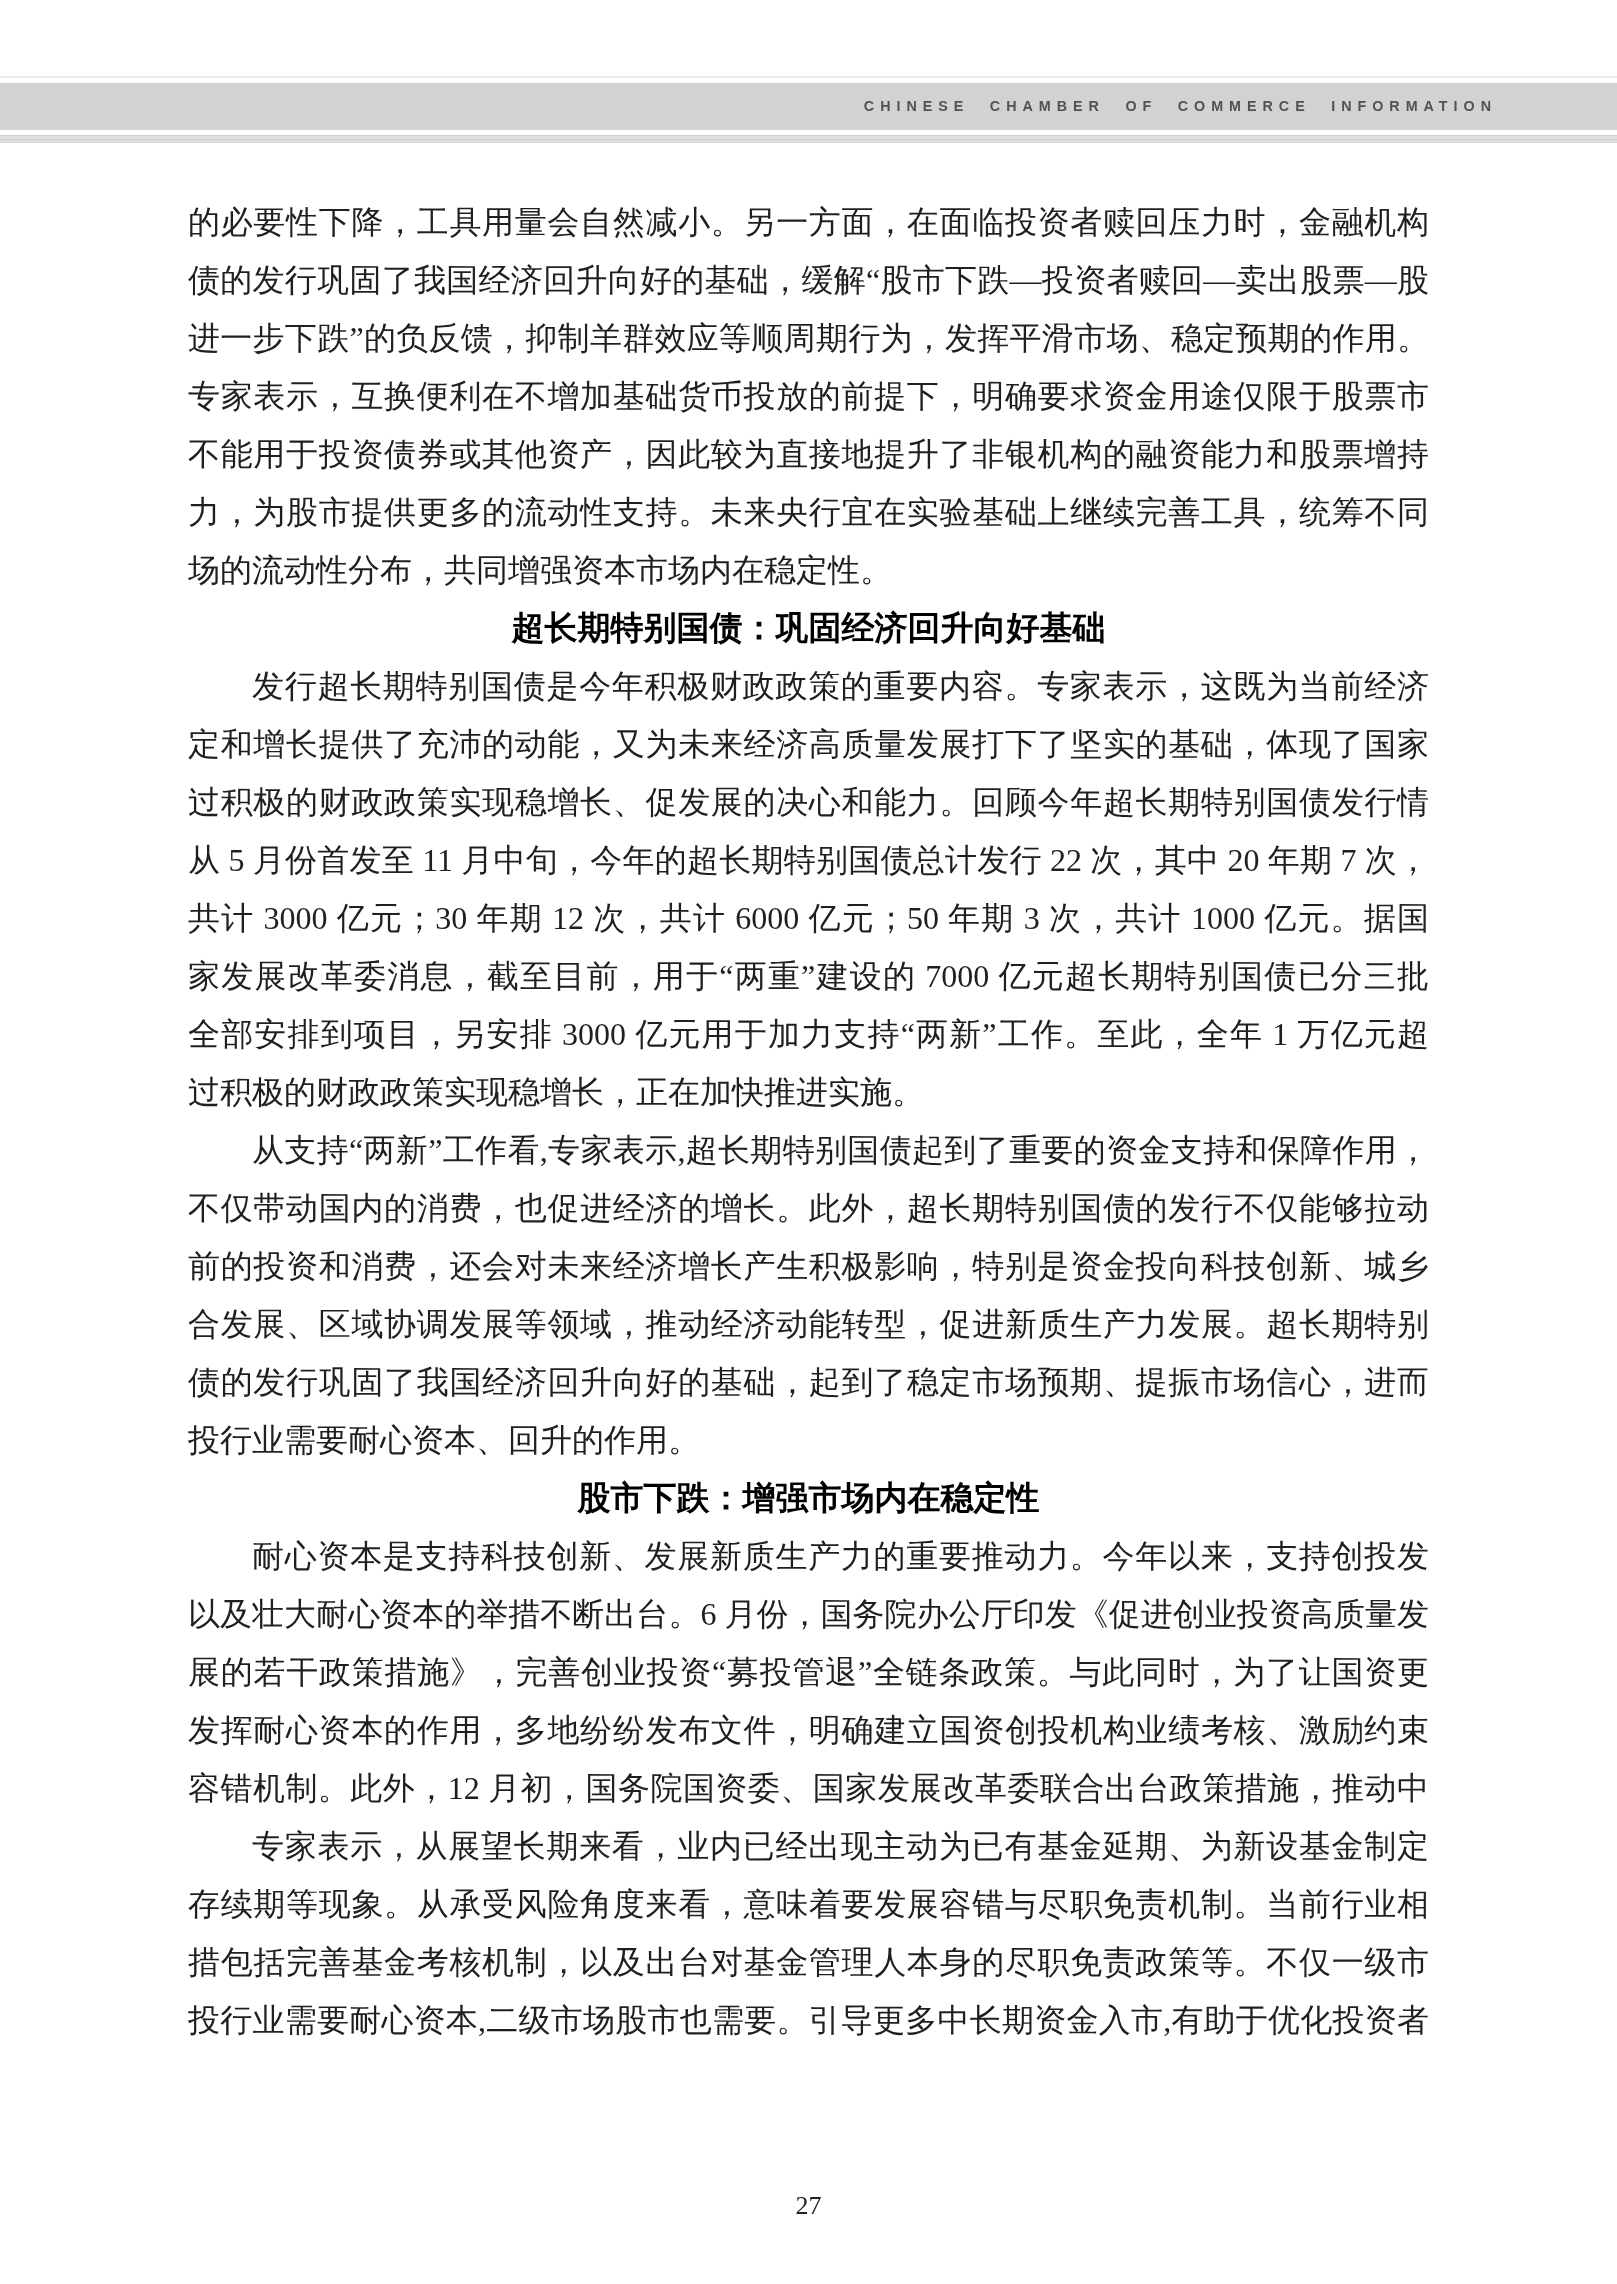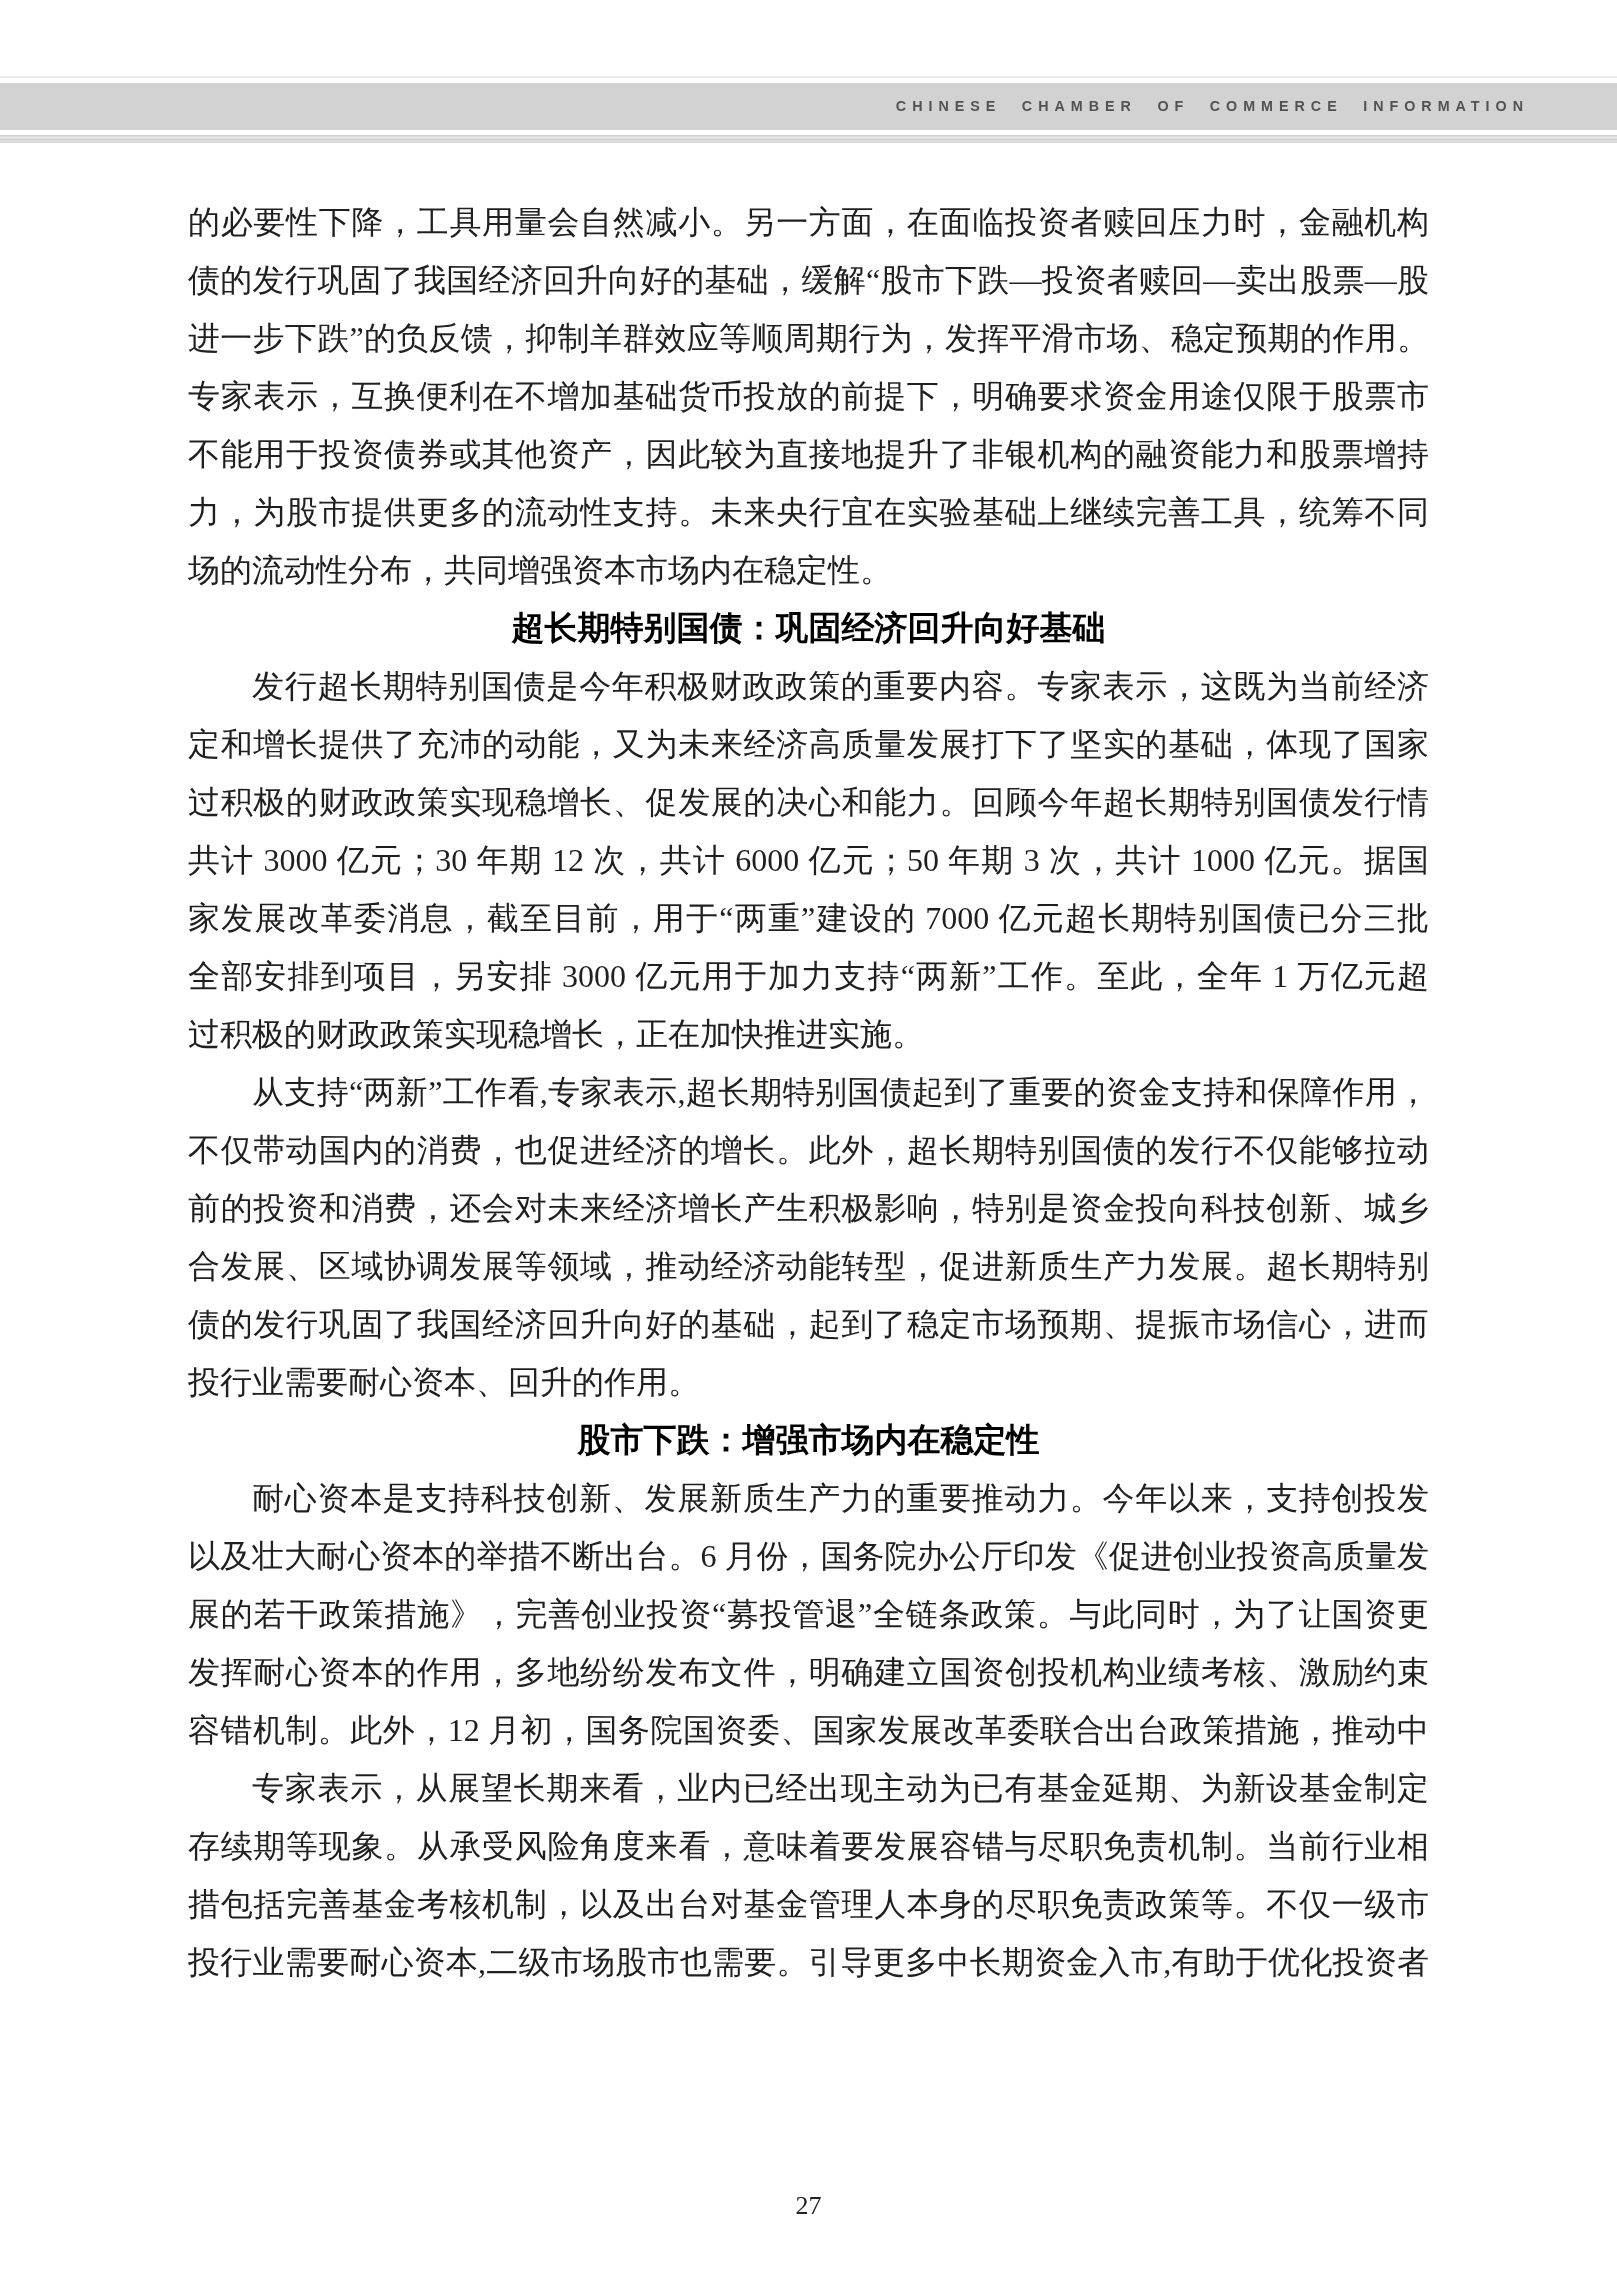--- a/index.html
+++ b/index.html
@@ -19,21 +19,21 @@
   .band {
     position: absolute;
     left: 0; top: 83px;
     width: 100%; height: 47px;
     background: #d2d2d2;
   }
   .band-inner {
     height: 47px;
     line-height: 47px;
     text-align: right;
-    padding-right: 88px;
+    padding-right: 120px;
     font-family: "Liberation Sans", sans-serif;
     font-size: 14.3px;
     font-weight: 700;
     letter-spacing: 6px;
     word-spacing: 10.5px;
     color: #525252;
   }
   .band2 {
     position: absolute;
     left: 0; top: 135px;
@@ -95,20 +95,21 @@
     <div class="ln">债的发行巩固了我国经济回升向好的基础，缓解“股市下跌—投资者赎回—卖出股票—股市</div>
     <div class="ln">进一步下跌”的负反馈，抑制羊群效应等顺周期行为，发挥平滑市场、稳定预期的作用。</div>
     <div class="ln">专家表示，互换便利在不增加基础货币投放的前提下，明确要求资金用途仅限于股票市场</div>
     <div class="ln">不能用于投资债券或其他资产，因此较为直接地提升了非银机构的融资能力和股票增持能</div>
     <div class="ln">力，为股市提供更多的流动性支持。未来央行宜在实验基础上继续完善工具，统筹不同市</div>
     <div class="ln pe">场的流动性分布，共同增强资本市场内在稳定性。</div>
     <div class="ln h">超长期特别国债：巩固经济回升向好基础</div>
     <div class="ln in">发行超长期特别国债是今年积极财政政策的重要内容。专家表示，这既为当前经济稳</div>
     <div class="ln">定和增长提供了充沛的动能，又为未来经济高质量发展打下了坚实的基础，体现了国家通</div>
     <div class="ln">过积极的财政政策实现稳增长、促发展的决心和能力。回顾今年超长期特别国债发行情况，</div>
+    <div class="ln">从 5 月份首发至 11 月中旬，今年的超长期特别国债总计发行 22 次，其中 20 年期 7 次，</div>
     <div class="ln">共计 3000 亿元；30 年期 12 次，共计 6000 亿元；50 年期 3 次，共计 1000 亿元。据国</div>
     <div class="ln">家发展改革委消息，截至目前，用于“两重”建设的 7000 亿元超长期特别国债已分三批</div>
     <div class="ln">全部安排到项目，另安排 3000 亿元用于加力支持“两新”工作。至此，全年 1 万亿元超</div>
     <div class="ln pe">过积极的财政政策实现稳增长，正在加快推进实施。</div>
     <div class="ln in">从支持“两新”工作看,专家表示,超长期特别国债起到了重要的资金支持和保障作用，</div>
     <div class="ln">不仅带动国内的消费，也促进经济的增长。此外，超长期特别国债的发行不仅能够拉动当</div>
     <div class="ln">前的投资和消费，还会对未来经济增长产生积极影响，特别是资金投向科技创新、城乡融</div>
     <div class="ln">合发展、区域协调发展等领域，推动经济动能转型，促进新质生产力发展。超长期特别国</div>
     <div class="ln">债的发行巩固了我国经济回升向好的基础，起到了稳定市场预期、提振市场信心，进而促</div>
     <div class="ln pe">投行业需要耐心资本、回升的作用。</div>

